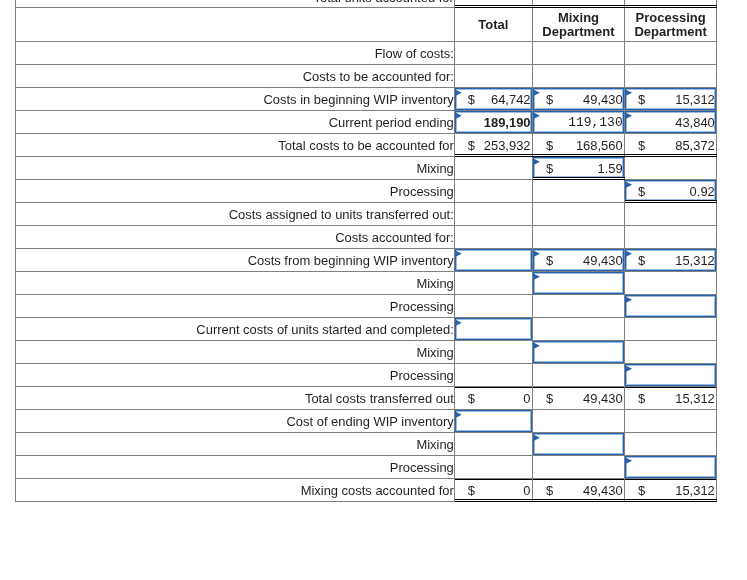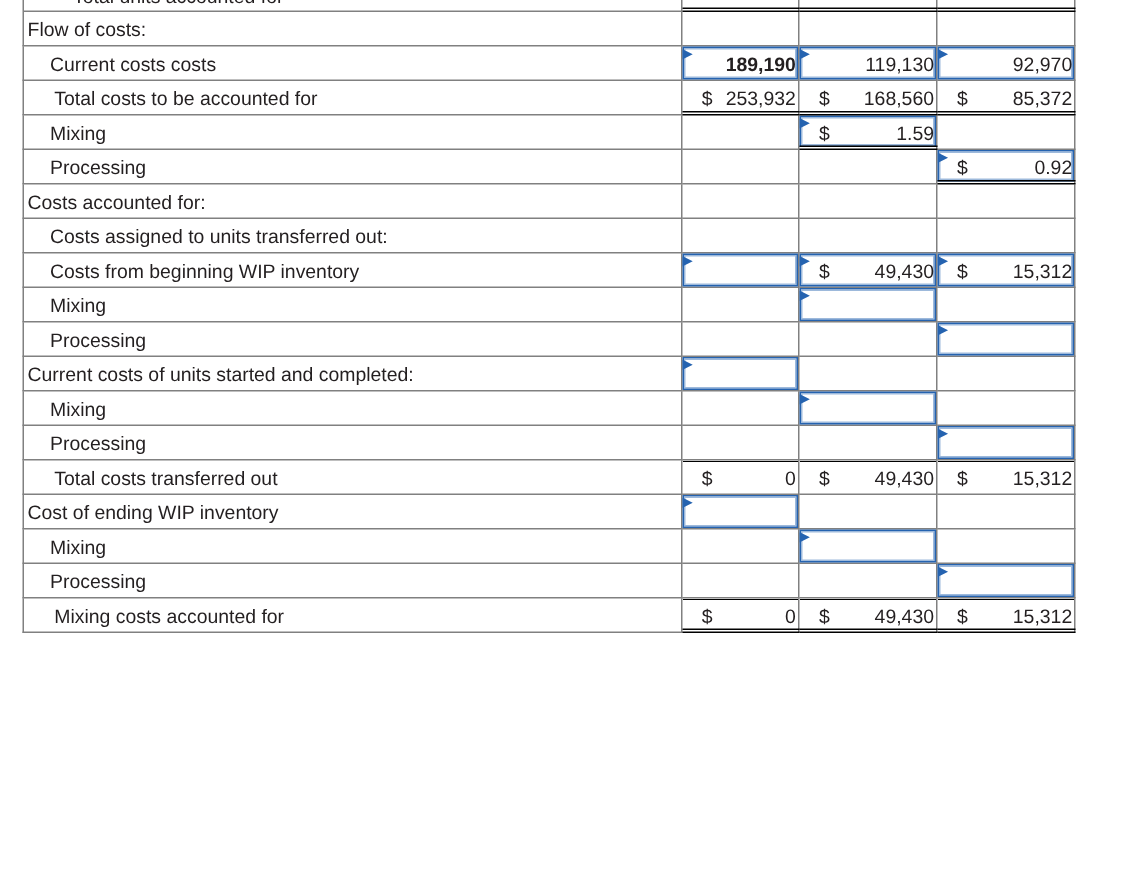--- a/index.html
+++ b/index.html
@@ -5,21 +5,21 @@
 <style>
   html,body{margin:0;padding:0;background:#ffffff;}
   body{font-family:"Liberation Sans",sans-serif;}
   #sheet{position:relative;width:747px;height:580px;overflow:hidden;background:#ffffff;}
   #tbl{position:absolute;left:15.2px;top:-14.7px;border-collapse:separate;border-spacing:0;table-layout:fixed;width:702px;}
   #tbl td{height:23.0px;padding:0;margin:0;font-size:12.95px;color:#231f20;
           box-sizing:border-box;border-right:1px solid #808080;border-bottom:1px solid #808080;
           vertical-align:middle;}
   #tbl tr td:first-child{border-left:1px solid #808080;}
   #tbl tr:first-child td{border-top:1px solid #808080;}
-  #tbl td.lab{padding-left:2.2px;padding-top:0.9px;text-align:left;white-space:nowrap;}
+  #tbl td.lab{padding-left:2.2px;padding-top:0.9px;text-align:right;white-space:nowrap;}
   #tbl td.lab.i1{padding-left:17.2px;}
   #tbl td.lab.i2{padding-left:20px;}
   #tbl td.lab.i3{padding-left:32.5px;}
   #tbl td.num{position:relative;padding:0 1.4px 0 0;text-align:right;}
   #tbl td.num .cur{position:absolute;left:13px;top:0.9px;bottom:0;line-height:22px;font-size:12.95px;}
   #tbl td.num .amt{display:block;line-height:22px;position:relative;top:0.9px;}
   #tbl td.hdr{text-align:center;font-weight:bold;font-size:13px;line-height:14.2px;padding:1px 2px 0;height:33.6px;}
   #tbl tr.hdrrow td{height:33.6px;}
   .cellbox{position:absolute;left:0px;right:0px;top:0px;bottom:0px;
            border:1px solid #2563b0;background:transparent;box-sizing:border-box;pointer-events:none;box-shadow:inset 0 0 0 1px rgba(37,99,176,0.45);}
@@ -38,42 +38,72 @@
 
 <div id="sheet">
   <table id="tbl">
       <tbody id="tbody">
         <tr>
           <td class="lab i3" style="width: 439px;">Total units accounted for</td>
           <td class="num dblbot" style="width: 78px;">&nbsp;</td>
           <td class="num dblbot" style="width: 92px;">&nbsp;</td>
           <td class="num dblbot" style="width: 92px;">&nbsp;</td>
         </tr>
+        <tr class="hdrrow">
+          <td class="lab" style="width: 439px;"></td>
+          <td class="hdr" style="width: 78px;">Total</td>
+          <td class="hdr" style="width: 92px;"><span>Mixing</span><br><span>Department</span></td>
+          <td class="hdr" style="width: 92px;"><span>Processing</span><br><span>Department</span></td>
+        </tr>
         <tr>
           <td class="lab" style="width: 439px;">Flow of costs:</td>
           <td class="num" style="width: 78px;">&nbsp;</td>
           <td class="num" style="width: 92px;">&nbsp;</td>
           <td class="num" style="width: 92px;">&nbsp;</td>
         </tr>
         <tr>
-          <td class="lab i1" style="width: 439px;">Current costs costs</td>
+          <td class="lab" style="width: 439px;">Costs to be accounted for:</td>
+          <td class="num" style="width: 78px;">&nbsp;</td>
+          <td class="num" style="width: 92px;">&nbsp;</td>
+          <td class="num" style="width: 92px;">&nbsp;</td>
+        </tr>
+        <tr>
+          <td class="lab i1" style="width: 439px;">Costs in beginning WIP inventory</td>
+          <td class="num hasbox" style="width: 78px;">
+            <span class="cellbox"></span>
+            <span class="cur">$</span>
+            <span class="amt">64,742</span>
+          </td>
+          <td class="num hasbox" style="width: 92px;">
+            <span class="cellbox"></span>
+            <span class="cur">$</span>
+            <span class="amt">49,430</span>
+          </td>
+          <td class="num hasbox" style="width: 92px;">
+            <span class="cellbox"></span>
+            <span class="cur">$</span>
+            <span class="amt">15,312</span>
+          </td>
+        </tr>
+        <tr>
+          <td class="lab i1" style="width: 439px;">Current period ending</td>
           <td class="num hasbox" style="width: 78px; font-weight: bold;">
             <span class="cellbox"></span>
             <span class="cur"></span>
             <span class="amt">189,190</span>
           </td>
-          <td class="num hasbox" style="width: 92px;">
+          <td class="num hasbox" style="width: 92px; font-family: Liberation Mono, monospace;">
             <span class="cellbox"></span>
             <span class="cur"></span>
             <span class="amt">119,130</span>
           </td>
           <td class="num hasbox" style="width: 92px;">
             <span class="cellbox"></span>
             <span class="cur"></span>
-            <span class="amt">92,970</span>
+            <span class="amt">43,840</span>
           </td>
         </tr>
         <tr>
           <td class="lab i2" style="width: 439px;">Total costs to be accounted for</td>
           <td class="num dblbot" style="width: 78px;">
             <span class="cur">$</span>
             <span class="amt">253,932</span>
           </td>
           <td class="num dblbot" style="width: 92px;">
             <span class="cur">$</span>
@@ -98,27 +128,27 @@
           <td class="lab i1" style="width: 439px;">Processing</td>
           <td class="num" style="width: 78px;">&nbsp;</td>
           <td class="num" style="width: 92px;">&nbsp;</td>
           <td class="num hasbox dblbot" style="width: 92px;">
             <span class="cellbox"></span>
             <span class="cur">$</span>
             <span class="amt">0.92</span>
           </td>
         </tr>
         <tr>
+          <td class="lab i1" style="width: 439px;">Costs assigned to units transferred out:</td>
+          <td class="num" style="width: 78px;">&nbsp;</td>
+          <td class="num" style="width: 92px;">&nbsp;</td>
+          <td class="num" style="width: 92px;">&nbsp;</td>
+        </tr>
+        <tr>
           <td class="lab" style="width: 439px;">Costs accounted for:</td>
-          <td class="num" style="width: 78px;">&nbsp;</td>
-          <td class="num" style="width: 92px;">&nbsp;</td>
-          <td class="num" style="width: 92px;">&nbsp;</td>
-        </tr>
-        <tr>
-          <td class="lab i1" style="width: 439px;">Costs assigned to units transferred out:</td>
           <td class="num" style="width: 78px;">&nbsp;</td>
           <td class="num" style="width: 92px;">&nbsp;</td>
           <td class="num" style="width: 92px;">&nbsp;</td>
         </tr>
         <tr>
           <td class="lab i1" style="width: 439px; margin-left: 28px;">Costs from beginning WIP inventory</td>
           <td class="num hasbox" style="width: 78px;">
             <span class="cellbox"></span>
             <span class="cur"></span>
             <span class="amt"></span>

